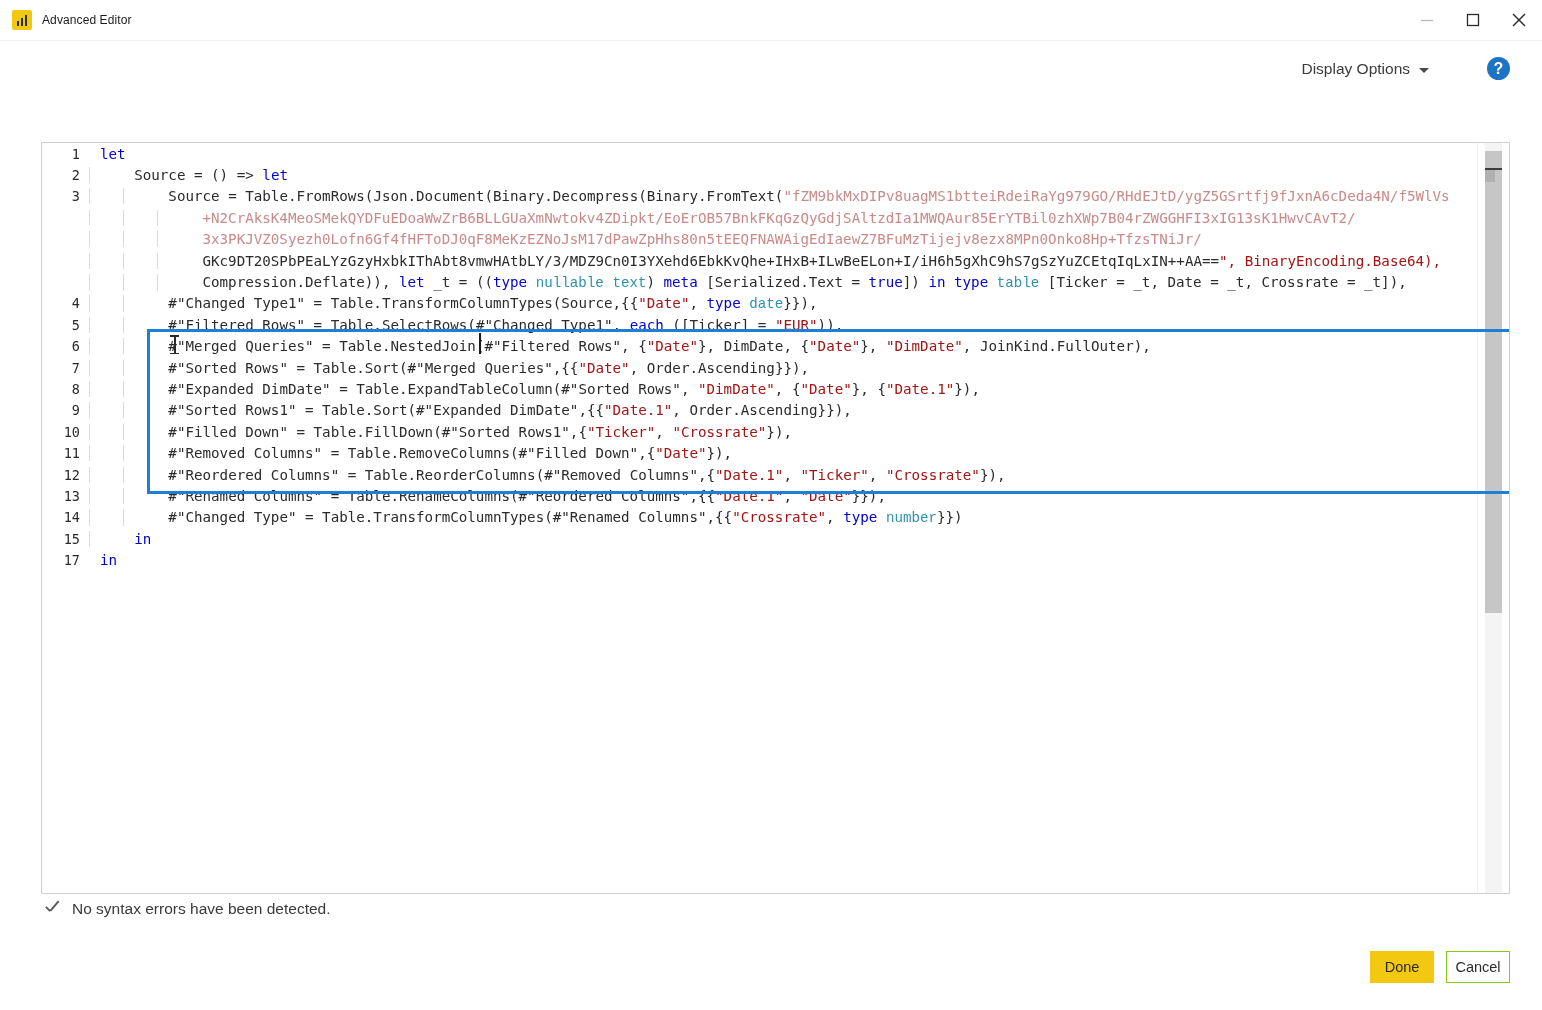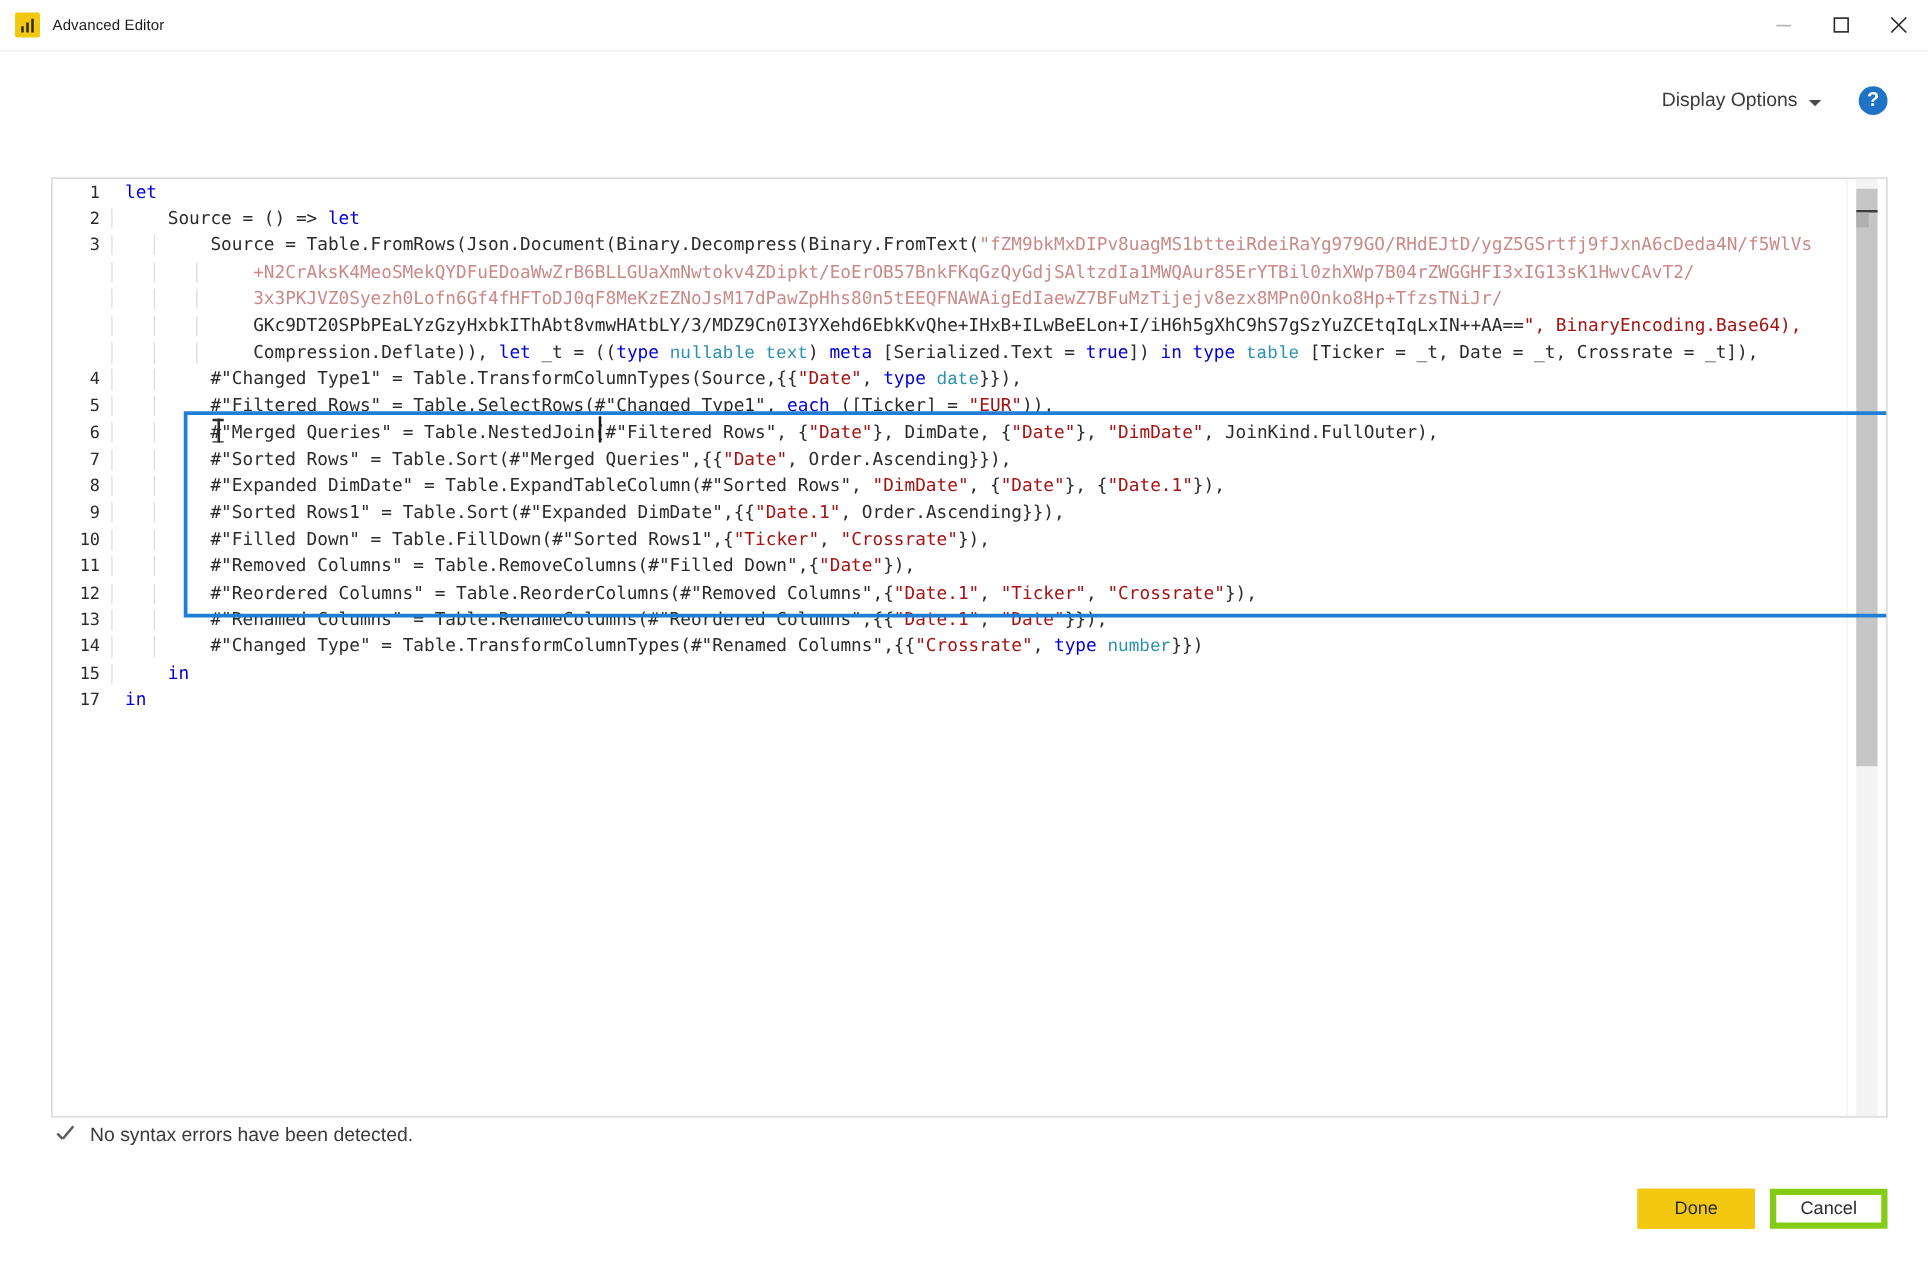--- a/index.html
+++ b/index.html
@@ -80,23 +80,24 @@
     top: 18px;
     font-size: 43px;
     font-weight: 300;
     color: #4a4a4a;
     letter-spacing: -0.2px;
     font-family: "DejaVu Sans", sans-serif;
   }
   .header-right {
     position: absolute;
     right: 32px;
-    top: 28px;
-    display: flex;
-    align-items: center;
+    top: 16px;
+    display: flex;
+    align-items: center;
+    gap: 28px;
   }
   .display-options {
     font-size: 15.5px;
     color: #3b3b3b;
     display: flex;
     align-items: center;
     gap: 9px;
     cursor: default;
   }
   .caret-down {
@@ -300,39 +301,39 @@
 
   
   .footer {
     position: absolute;
     right: 32px;
     top: 951px;
     display: flex;
     gap: 12px;
   }
   .btn {
-    width: 94px;
+    width: 64px;
     height: 32px;
     font-size: 14.5px;
     display: flex;
     align-items: center;
     justify-content: center;
     box-sizing: border-box;
     cursor: default;
     font-family: "Liberation Sans", sans-serif;
   }
   .btn-done {
     background: #f2c811;
     color: #2b2b2b;
     border: 1px solid #f2c811;
   }
   .btn-cancel {
     background: #ffffff;
     color: #2b2b2b;
-    border: 5px solid #84cc16;
+    border: 1px solid #84cc16;
   }
 </style>
 </head>
 <body>
 
 <div class="titlebar">
   <div class="app-icon">
     <i></i>
       <i></i>
       <i></i>

